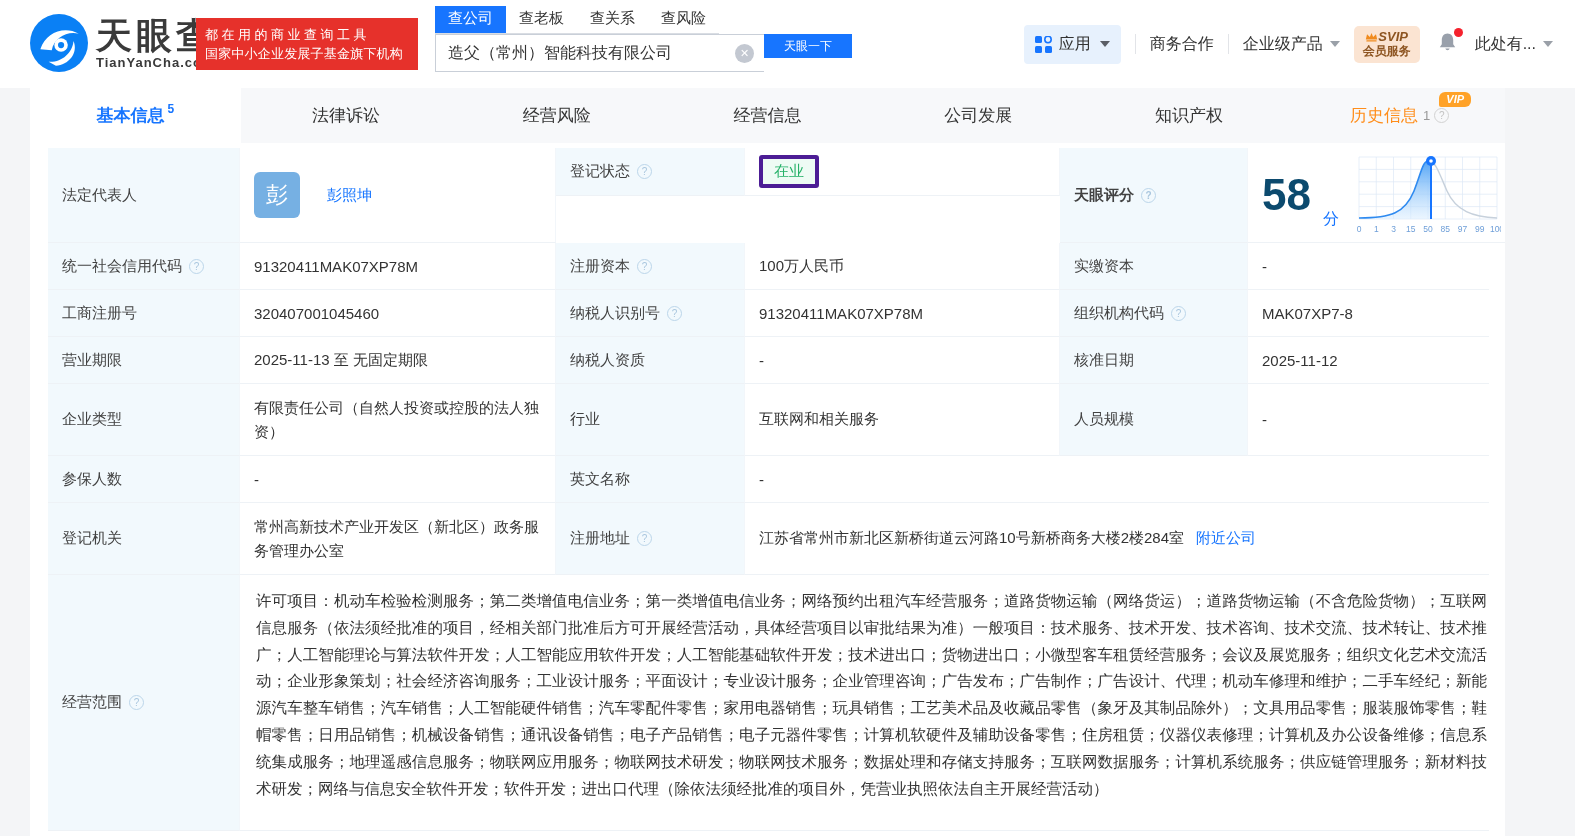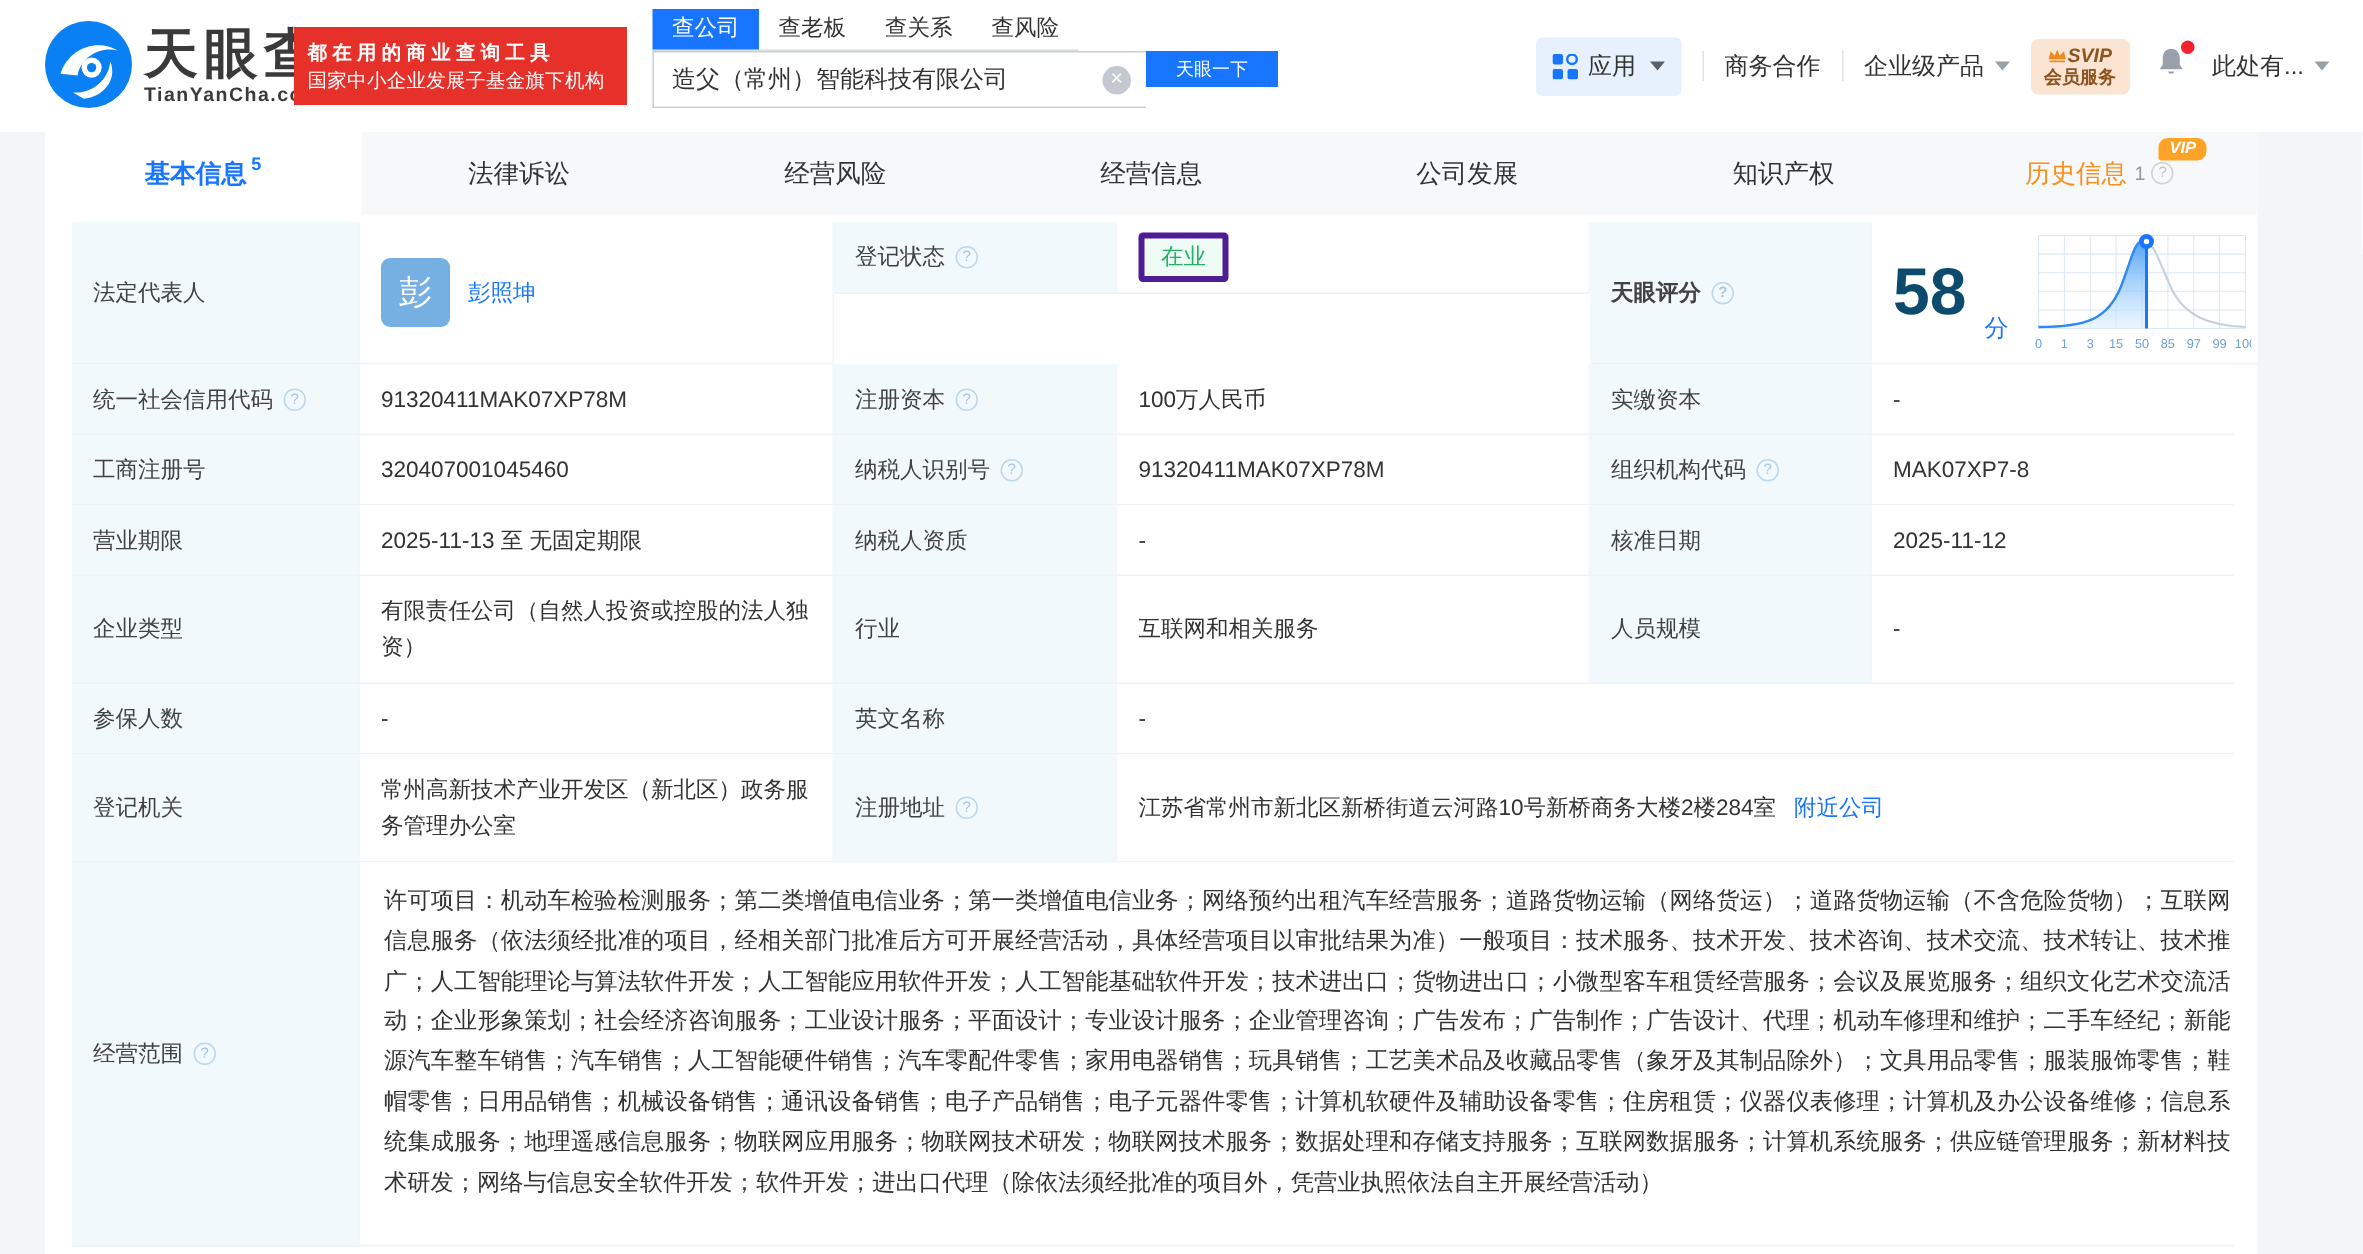--- a/index.html
+++ b/index.html
@@ -7,21 +7,21 @@
   body { background:#f4f5f7; font-family:"Liberation Sans","DejaVu Sans",sans-serif; color:#333; }
 
   
   .header { position:relative; height:88px; background:#fff; }
   .logo-wrap { position:absolute; left:30px; top:14px; display:flex; align-items:center; }
   .logo-icon { width:58px; height:58px; }
   .brand-col { margin-left:8px; display:flex; flex-direction:column; align-items:flex-start; }
   .brand-cn { font-size:36px; font-weight:bold; color:#3a3a3a; letter-spacing:4px; line-height:38px; }
   .brand-en { font-size:13px; font-weight:bold; color:#3a3a3a; letter-spacing:1px; }
   .slogan { position:absolute; left:196px; top:18px; width:222px; background:#e6312b; color:#fff; padding:7px 9px; line-height:19px; font-size:13px; }
-  .slogan .l1 { letter-spacing:3.5px;font-weight:bold; }
+  .slogan .l1 { letter-spacing:3.5px; }
   .slogan .l2 { letter-spacing:0.2px; }
 
   .search-area { position:absolute; left:435px; top:6px; }
   .search-tabs { display:flex; width:fit-content; border-bottom:1px solid #d9dde3; }
   .search-tab { padding:3px 13px 5px; font-size:15px; color:#333; cursor:pointer; }
   .search-tab.active { background:#1775ff; color:#fff; }
   .search-box { display:flex; margin-top:0px; }
   .search-input-wrap { position:relative; width:329px; height:38px; border:1px solid #c9cfd8; border-right:none; background:#fff; display:flex; align-items:center; }
   .search-input { border:none; outline:none; width:330px; margin-left:12px; font-size:16px; color:#333; font-family:inherit; }
   .clear-btn { position:absolute; right:10px; width:19px; height:19px; border-radius:50%; background:#c3c8d1; color:#fff; font-size:11px; line-height:19px; text-align:center; cursor:pointer; }
@@ -53,21 +53,21 @@
   
   .card { margin-left:30px; width:1475px; height:693px; background:#fff; padding:5px 16px 0 18px; }
   .grid { display:grid; grid-template-columns:192px 316px 189px 315px 188px 1fr; }
   .cell { display:flex; align-items:center; padding:6px 14px; border-bottom:1px solid #eef2f6; border-right:1px solid #f2f6fa; font-size:15px; }
   .lbl { background:#f2f9fd; color:#424242; gap:7px; }
   .val { background:#fff; color:#333; }
   .r1 { grid-template-rows:48px 47px; }
   .span2 { grid-row:1 / 3; }
   .h47 { min-height:47px; } .h72 { min-height:72px; }
   .avatar { width:46px; height:46px; border-radius:6px; background:#76b0e3; color:#fff; font-size:22px; display:flex; align-items:center; justify-content:center; flex:none; }
-  .person-link { color:#1775ff; margin-left:12px; cursor:pointer; }
+  .person-link { color:#1775ff; margin-left:27px; cursor:pointer; }
   .status-badge { border:4px solid #4c1d95; background:#eefbf4; color:#24b167; padding:3px 11px; border-radius:3px; font-size:15px; }
   .score-cell { justify-content:flex-start; gap:10px; padding-right:4px; }
   .score-num { font-size:44px; font-weight:bold; color:#0c4a6e; line-height:44px; }
   .score-unit { font-size:16px; color:#1775ff; align-self:flex-end; margin-bottom:6px; margin-left:2px; }
   .near-link { color:#1775ff; margin-left:12px; cursor:pointer; white-space:nowrap; }
   .scope-row { grid-template-columns:192px 1fr; }
   .scope-lbl { min-height:256px; }
   .scope-val { display:block; padding:13px 2px 12px 16px; font-size:15.5px; line-height:26.8px; text-align:justify; color:#333; border-right:none; }
   .multiline { line-height:24px; padding-top:10px; padding-bottom:10px; }
 </style>

